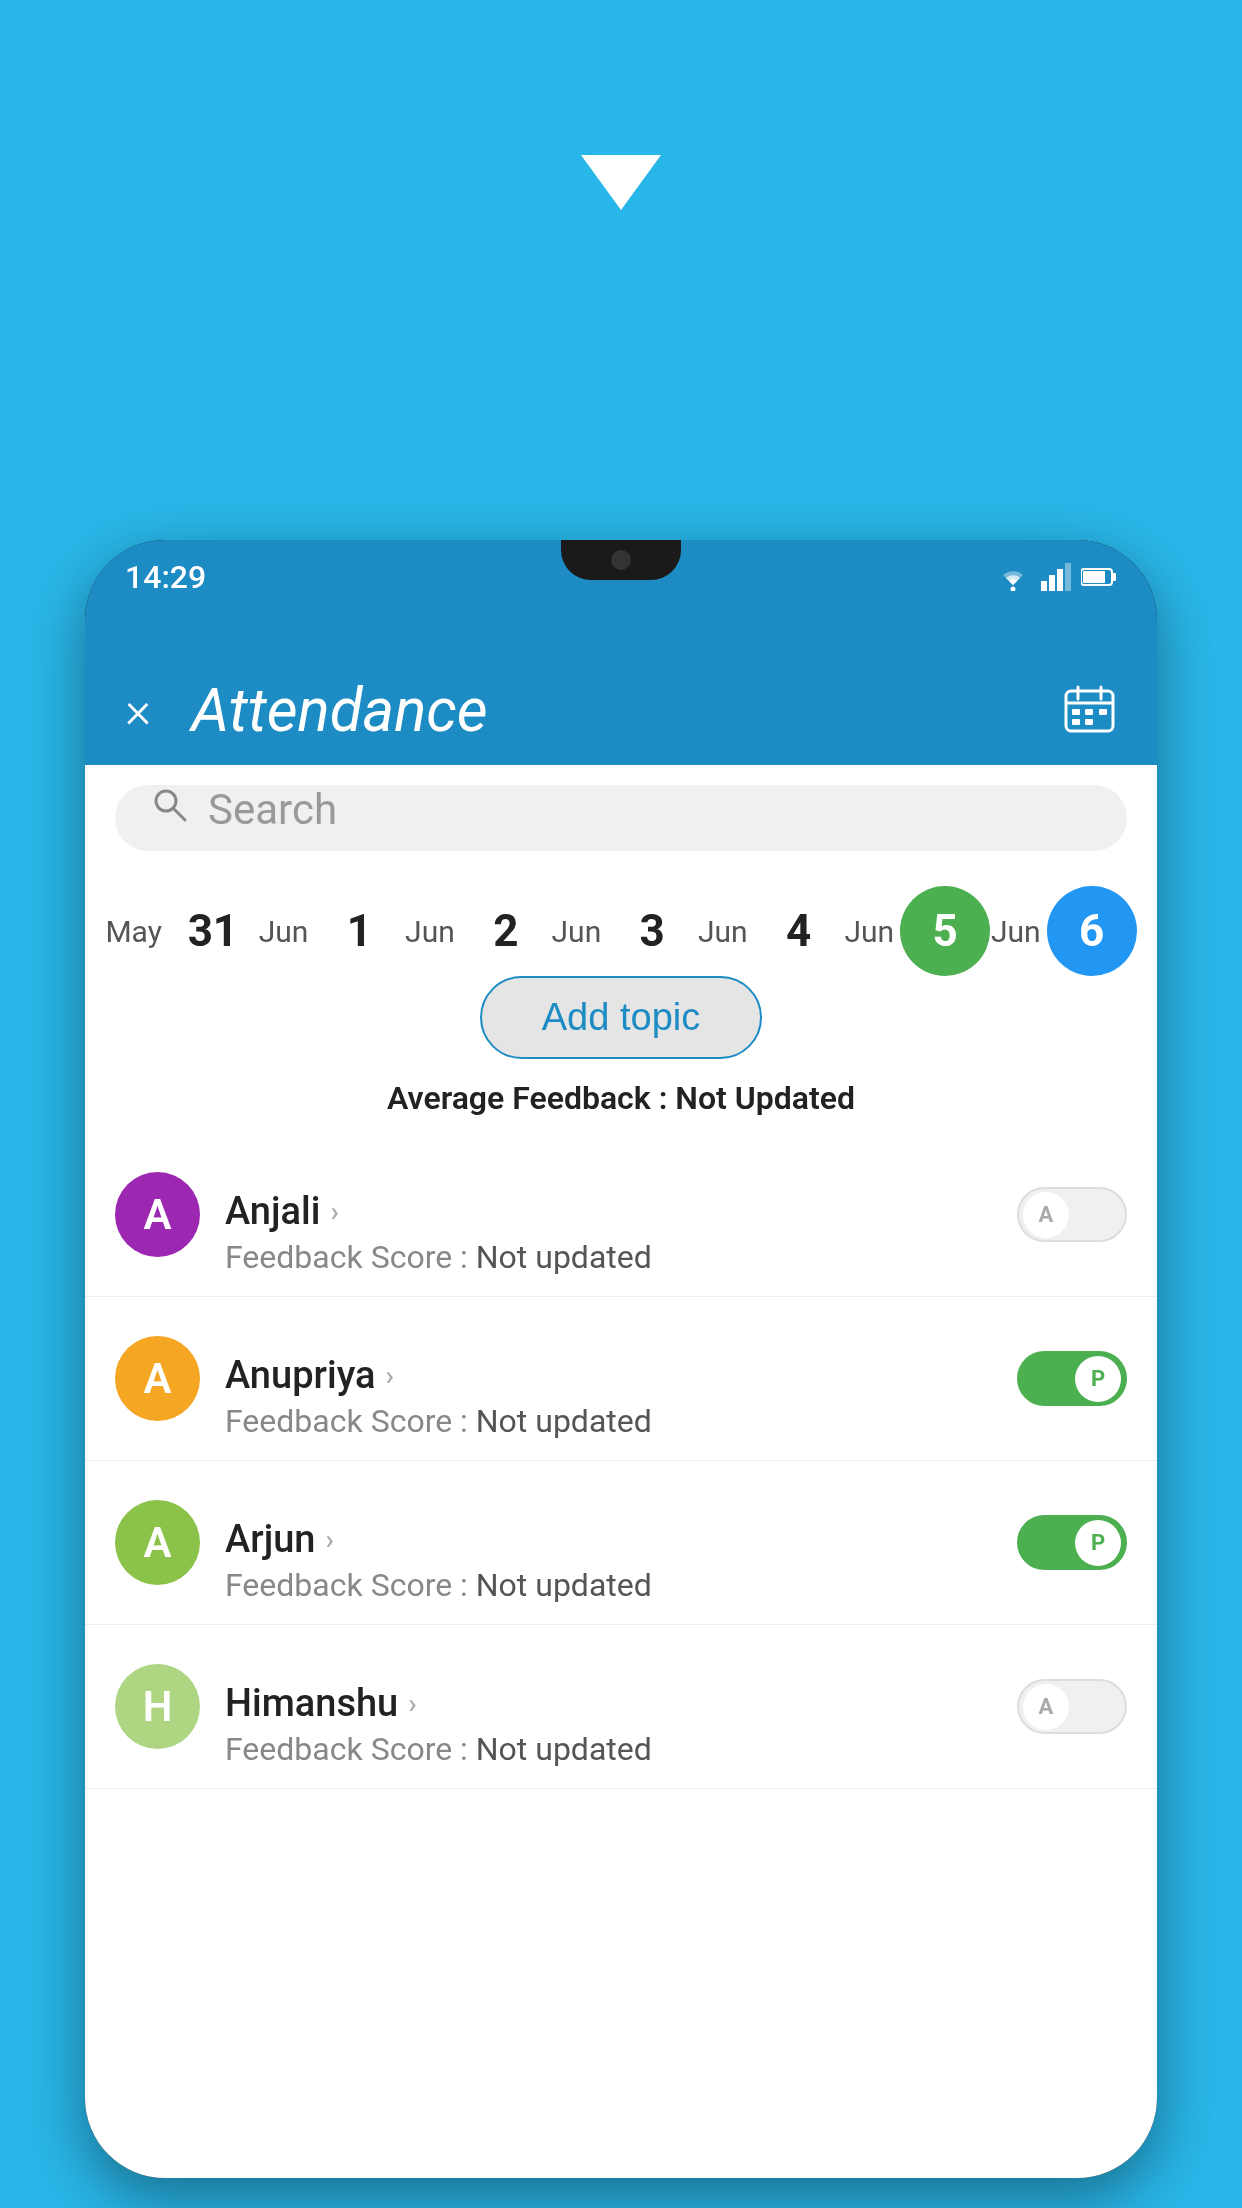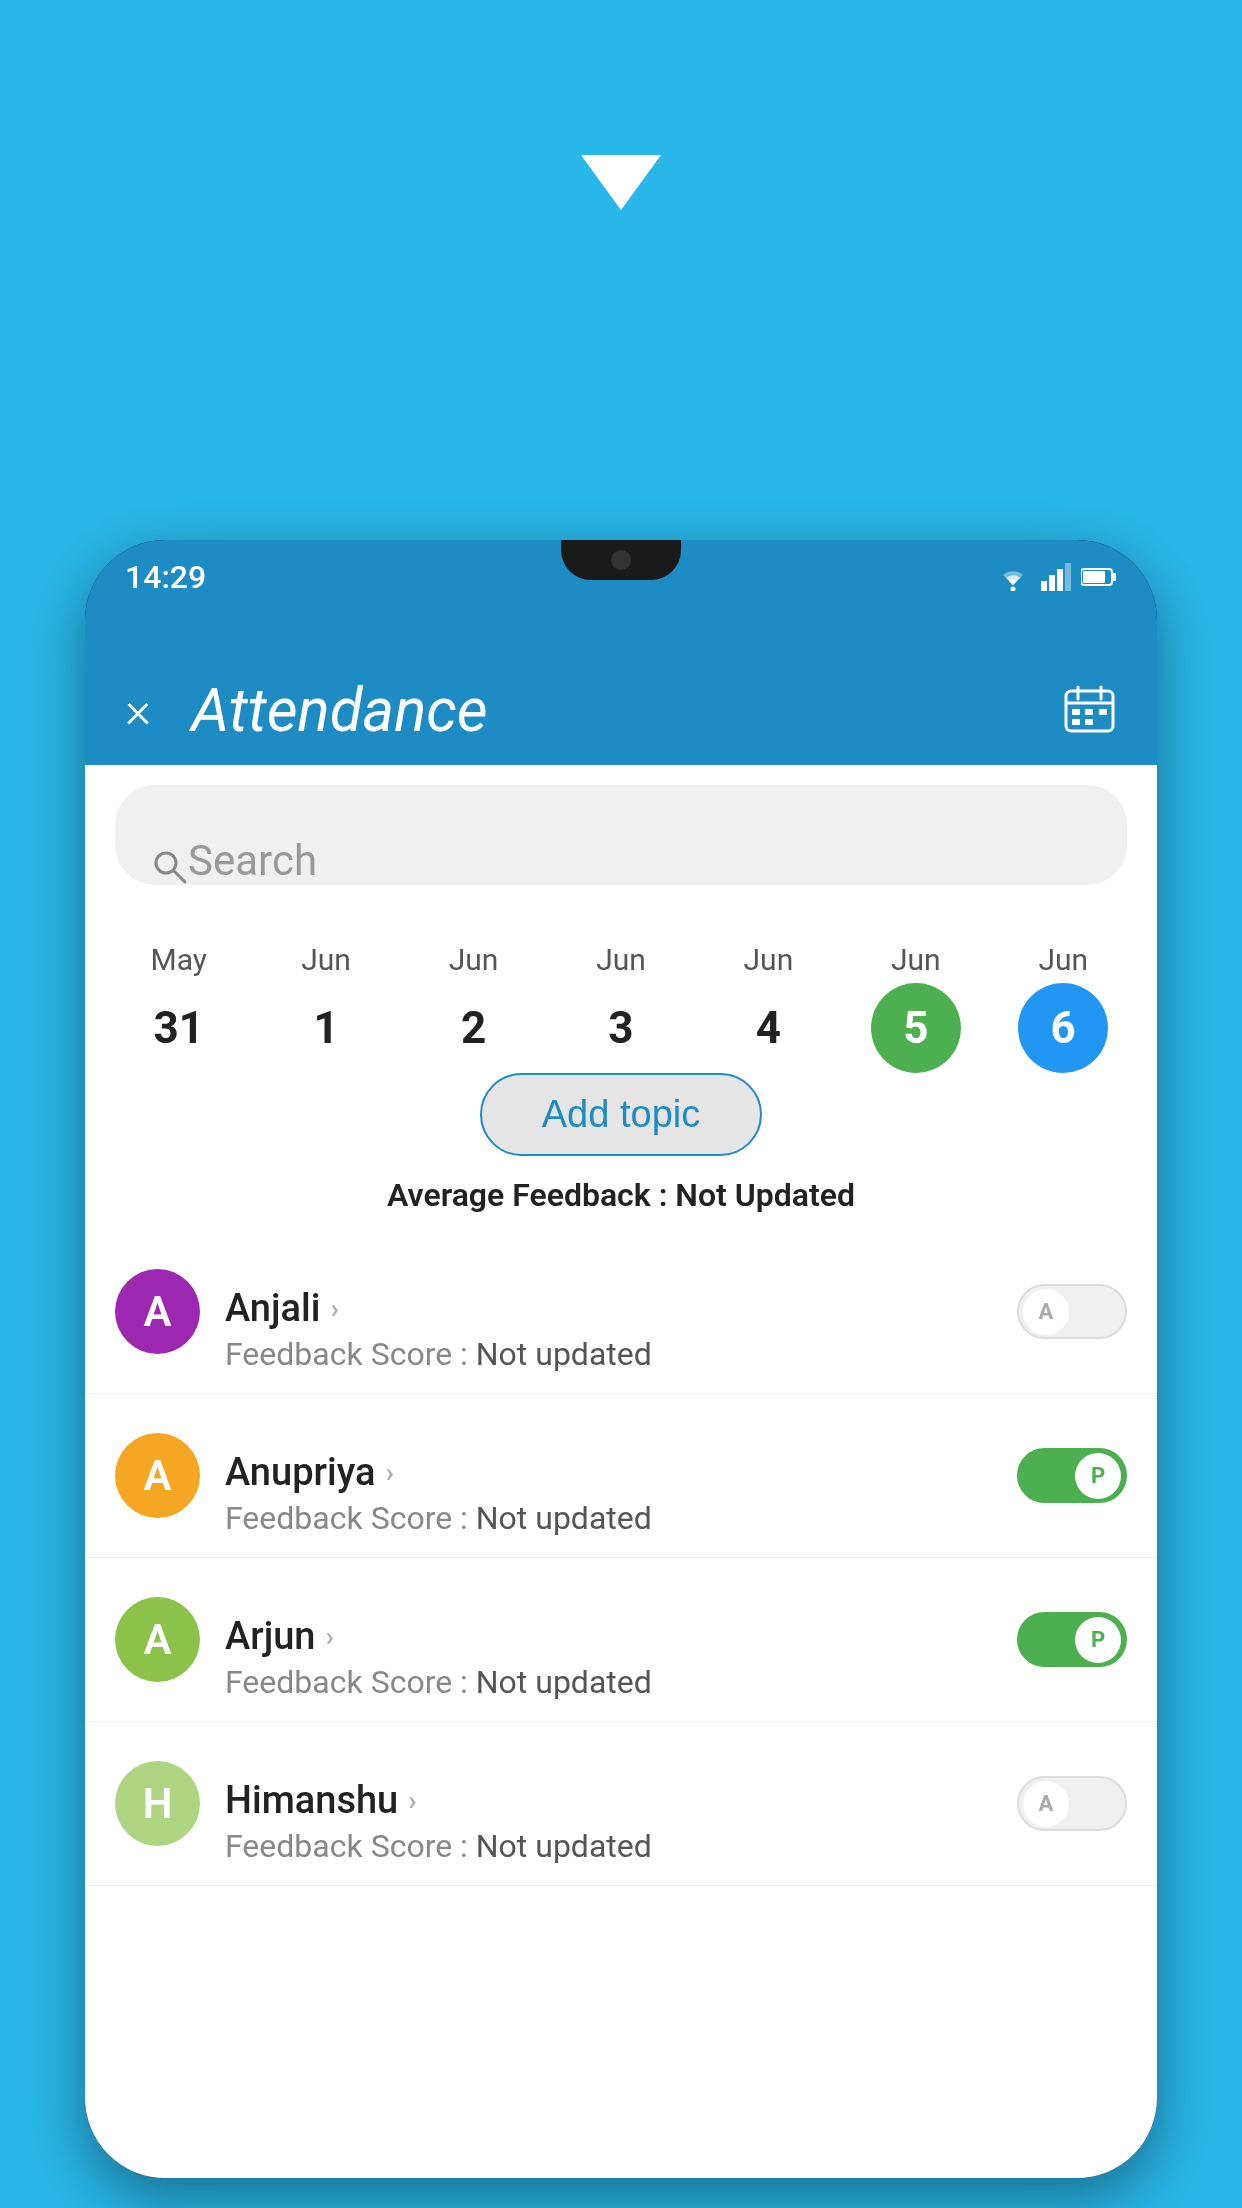--- a/index.html
+++ b/index.html
@@ -142,44 +142,44 @@
       background: white;
       height: calc(100% - 225px);
       overflow: hidden;
     }
 
     
     .search-bar {
       margin: 20px 30px;
       background: #f0f0f0;
       border-radius: 40px;
-      height: 100px;
-      display: flex;
-      align-items: flex-end;
+      height: 66px;
+      display: flex;
+      align-items: flex-start;
       padding: 0 35px;
+      gap: 20px;
     }
 
     .search-input-text {
       color: #999;
       font-size: 42px;
     }
 
     
     .calendar-strip {
       display: flex;
       justify-content: space-around;
       padding: 15px 20px 0;
     }
 
     .cal-day {
       display: flex;
-      flex-direction: column;
+      flex-direction: row;
       align-items: center;
       gap: 6px;
-      margin-top: 22px;
     }
 
     .cal-month {
       font-size: 30px;
       color: #555;
       font-weight: 400;
     }
 
     .cal-date {
       width: 90px;

